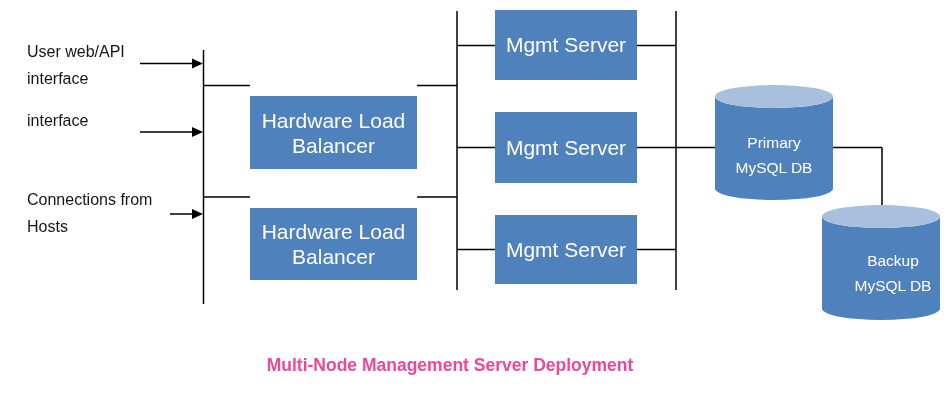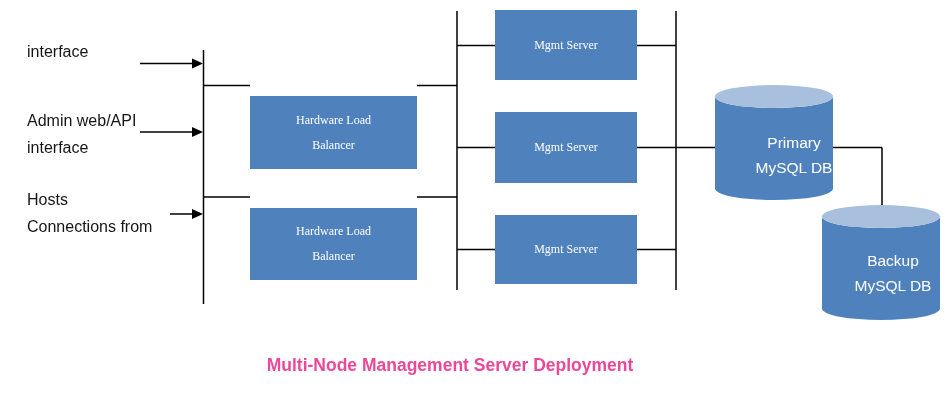--- a/index.html
+++ b/index.html
@@ -35,27 +35,26 @@
     color: #151515;
     font-size: 16px;
     line-height: 27px;
     text-align: left;
   }
   .io-label span { display: block; }
   .node {
     position: absolute;
     background: #4f81bd;
     color: #ffffff;
-    font-size: 12px;
+    font-size: 21px;
     display: flex;
     flex-direction: column;
     align-items: center;
     justify-content: center;
     text-align: center;
-    font-family: Liberation Serif, serif;
   }
   .node.lb { line-height: 25px; margin-top: 47px; }
   .db-label {
     position: absolute;
     color: #ffffff;
     font-size: 15.5px;
     line-height: 25px;
     text-align: center;
   }
   .db-label span { display: block; }
@@ -115,29 +114,29 @@
       <ellipse cx="774" cy="96.5" rx="59" ry="11.5" fill="#a8bfdd"></ellipse>
     </g>
 
     <g>
       <path d="M822,216.5 L822,308.5 A59,11.5 0 0 0 940,308.5 L940,216.5 A59,11.5 0 0 1 822,216.5 Z" fill="#4f81bd"></path>
       <ellipse cx="881" cy="216.5" rx="59" ry="11.5" fill="#a8bfdd"></ellipse>
     </g>
   </svg>
 
   <div class="io-label" style="left:27px; top:38px; width:140px;">
+    <span>User web/API</span>
     <span>interface</span>
   </div>
   <div class="io-label" style="left:27px; top:107px; width:150px;">
-    <span>Admin web/API</span>
     <span>interface</span>
   </div>
   <div class="io-label" style="left:27px; top:186px; width:160px;">
+    <span>Connections from</span>
     <span>Hosts</span>
-    <span>Connections from</span>
   </div>
 
   <div class="node lb" style="left:250px; top:49px; width:167px; height:73px;">
     <span>Hardware Load</span>
     <span>Balancer</span>
   </div>
   <div class="node lb" style="left:250px; top:161px; width:167px; height:72px;">
     <span>Hardware Load</span>
     <span>Balancer</span>
   </div>
@@ -145,21 +144,21 @@
   <div class="node" style="left:495px; top:10px; width:142px; height:70px;">
     <span>Mgmt Server</span>
   </div>
   <div class="node" style="left:495px; top:112px; width:142px; height:71px;">
     <span>Mgmt Server</span>
   </div>
   <div class="node" style="left:495px; top:215px; width:142px; height:69px;">
     <span>Mgmt Server</span>
   </div>
 
-  <div class="db-label" style="left:715px; top:130px; width:118px;padding-left:20px;">
+  <div class="db-label" style="left:715px; top:130px; width:118px;">
     <span>Primary</span>
     <span>MySQL DB</span>
   </div>
   <div class="db-label" style="left:822px; top:248px; width:118px;padding-left:12px;">
     <span>Backup</span>
     <span>MySQL DB</span>
   </div>
 
   <div class="diagram-title">Multi-Node Management Server Deployment</div>
 

